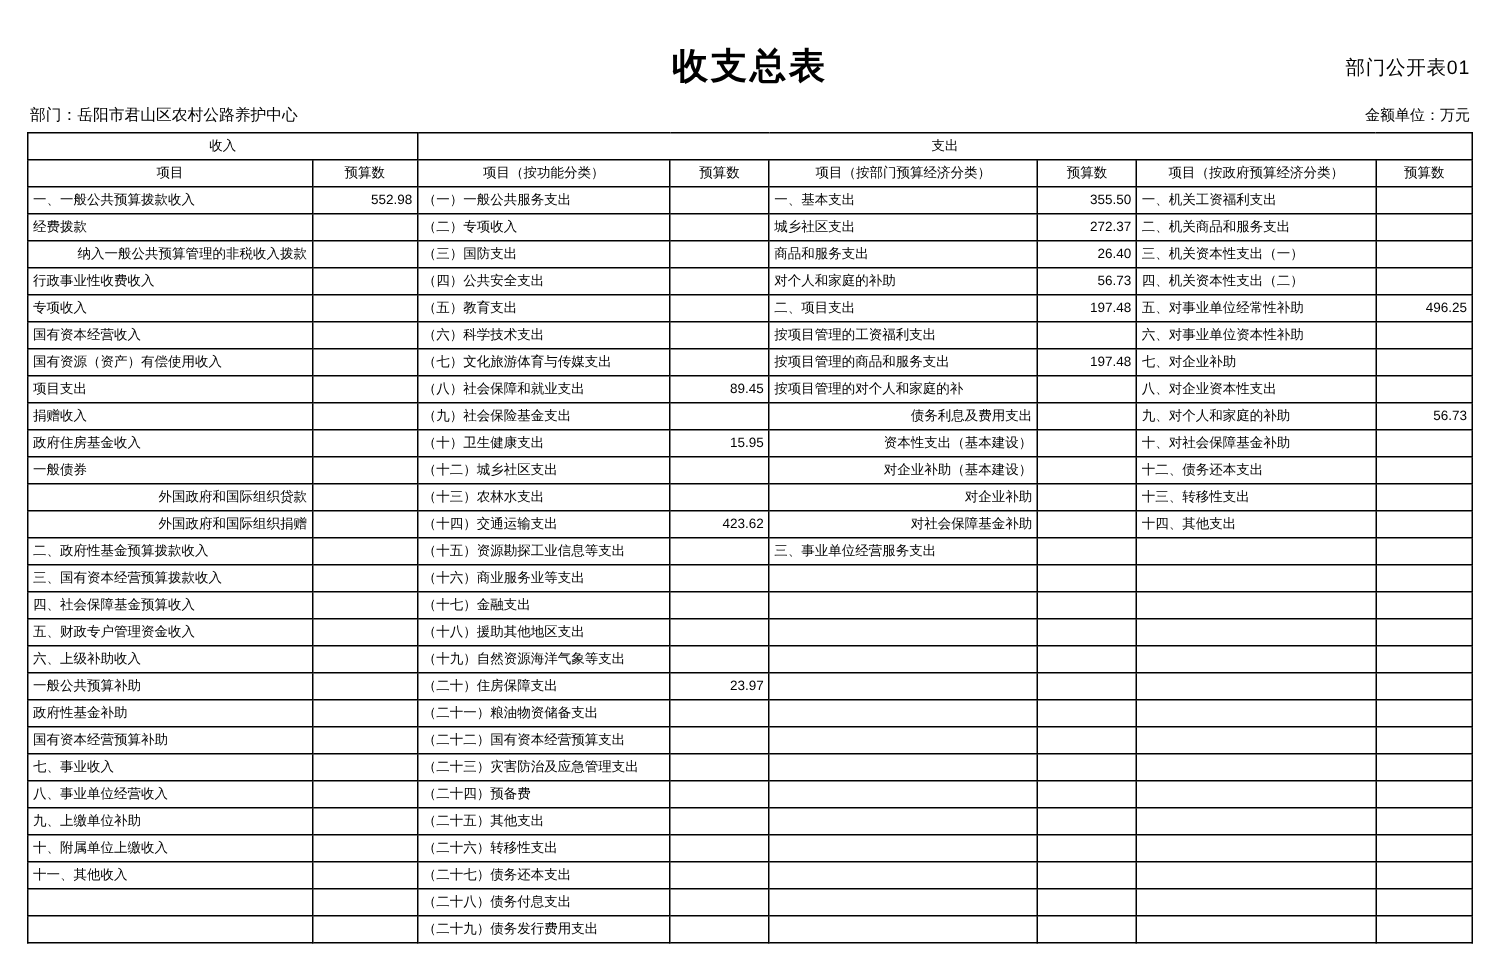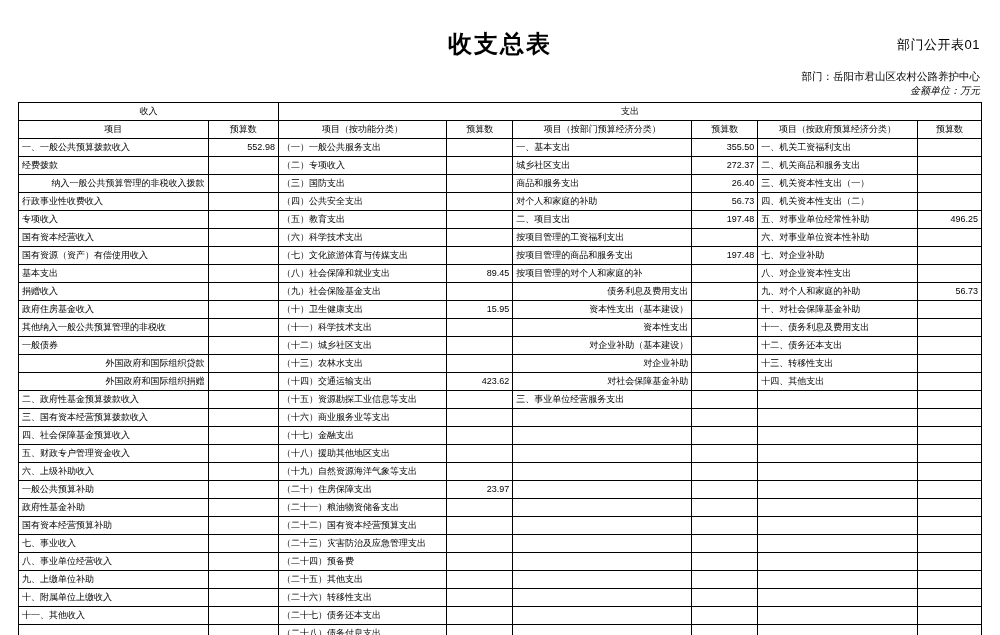--- a/index.html
+++ b/index.html
@@ -33,28 +33,27 @@
     text-align: center;
     font-size: 24px;
     font-weight: bold;
     letter-spacing: 2px;
     margin-top: 28px;
     margin-bottom: 10px;
     font-family: "Liberation Serif", serif;
   }
   .meta-row {
     display: flex;
-    justify-content: center;
+    justify-content: space-between;
     align-items: flex-end;
     font-size: 10px;
     margin: 6px 2px 4px 2px;
-    flex-direction: column;
   }
   .meta-left { font-size: 10.5px; }
-  .meta-right { font-size: 10px; font-style: italic; }
+  .meta-right { font-size: 10px; }
 
   table.budget {
     border-collapse: collapse;
     width: 964px;
     table-layout: fixed;
     font-size: 9px;
   }
   table.budget td, table.budget th {
     border: 1px solid #000000;
     padding: 1px 3px;
@@ -186,21 +185,21 @@
           <td class="lbl indent2">国有资源（资产）有偿使用收入</td>
           <td class="num"></td>
           <td class="lbl">（七）文化旅游体育与传媒支出</td>
           <td class="num"></td>
           <td class="lbl indent2">按项目管理的商品和服务支出</td>
           <td class="num">197.48</td>
           <td class="lbl">七、对企业补助</td>
           <td class="num"></td>
         </tr>
         <tr>
-          <td class="lbl indent2">基本支出</td>
+          <td class="lbl indent2">项目支出</td>
           <td class="num"></td>
           <td class="lbl">（八）社会保障和就业支出</td>
           <td class="num">89.45</td>
           <td class="lbl indent2">按项目管理的对个人和家庭的补</td>
           <td class="num"></td>
           <td class="lbl">八、对企业资本性支出</td>
           <td class="num"></td>
         </tr>
         <tr>
           <td class="lbl indent2">捐赠收入</td>
@@ -216,30 +215,20 @@
           <td class="lbl indent2">政府住房基金收入</td>
           <td class="num"></td>
           <td class="lbl">（十）卫生健康支出</td>
           <td class="num">15.95</td>
           <td class="lbl indent1">资本性支出（基本建设）</td>
           <td class="num"></td>
           <td class="lbl">十、对社会保障基金补助</td>
           <td class="num"></td>
         </tr>
         <tr>
-          <td class="lbl indent2">其他纳入一般公共预算管理的非税收</td>
-          <td class="num"></td>
-          <td class="lbl">（十一）科学技术支出</td>
-          <td class="num"></td>
-          <td class="lbl indent1">资本性支出</td>
-          <td class="num"></td>
-          <td class="lbl">十一、债务利息及费用支出</td>
-          <td class="num"></td>
-        </tr>
-        <tr>
           <td class="lbl indent2">一般债券</td>
           <td class="num"></td>
           <td class="lbl">（十二）城乡社区支出</td>
           <td class="num"></td>
           <td class="lbl indent1">对企业补助（基本建设）</td>
           <td class="num"></td>
           <td class="lbl">十二、债务还本支出</td>
           <td class="num"></td>
         </tr>
         <tr>

